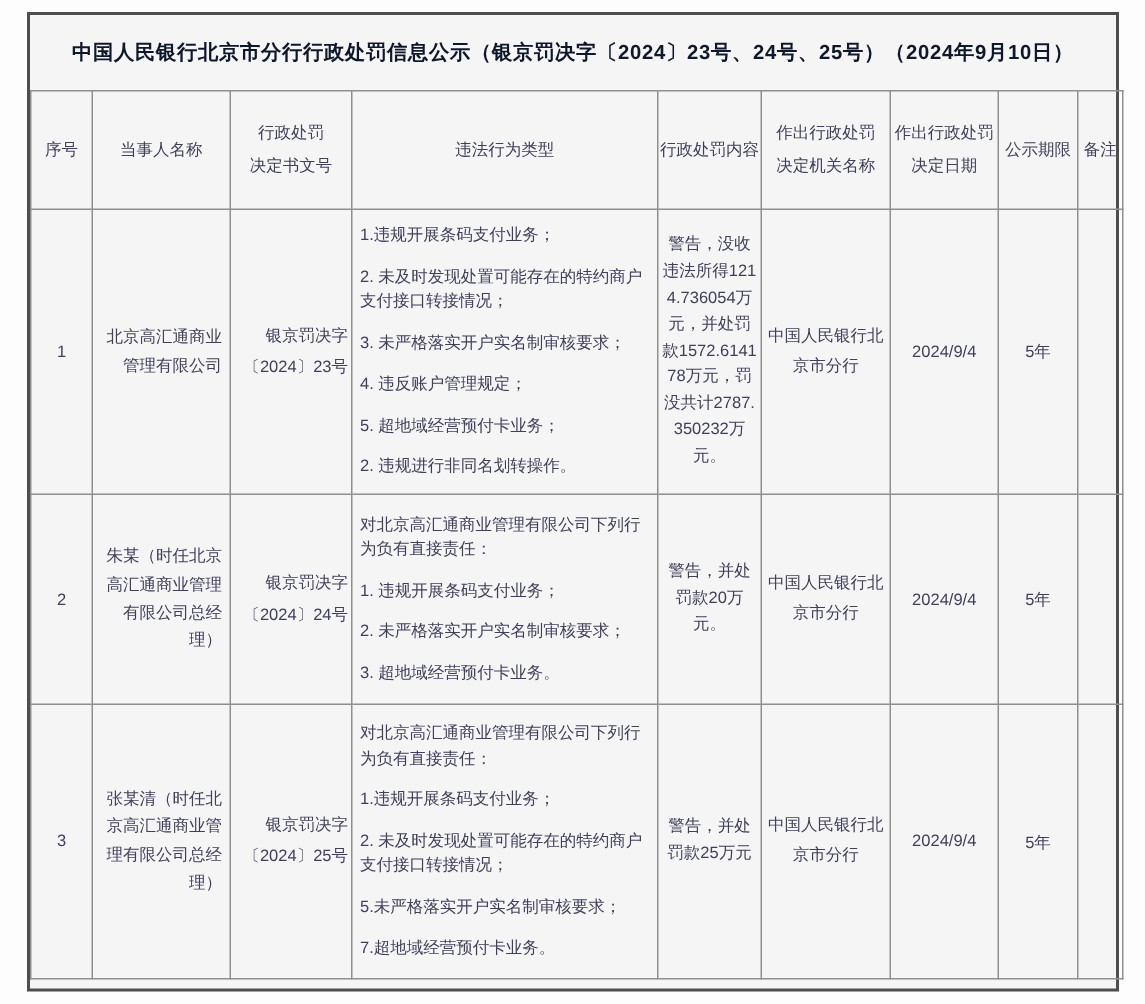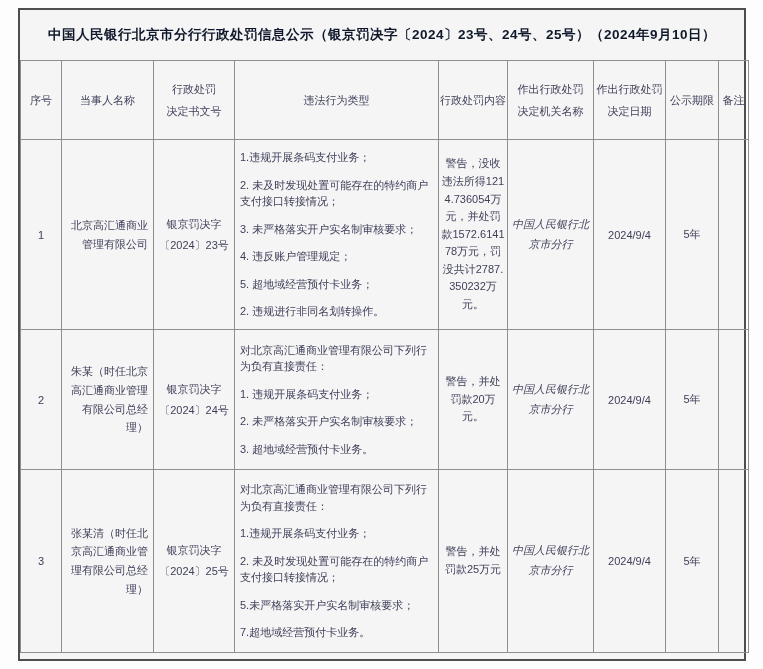--- a/index.html
+++ b/index.html
@@ -56,34 +56,35 @@
   .col-note  { width: 30px; }
   td.cell-party {
     text-align: right;
     padding: 4px 5px;
     line-height: 1.7;
   }
   td.cell-doc {
     white-space: pre-line;
     line-height: 1.9;
     padding: 2px;
+    text-align: right;
   }
   td.cell-violations {
     text-align: left;
     padding: 6px 5px;
     line-height: 1.5;
   }
   td.cell-violations p { margin: 0 0 11px 0; }
   td.cell-violations p:last-child { margin-bottom: 0; }
   td.cell-penalty {
     padding: 3px 2px;
     line-height: 1.6;
     word-break: break-all;
   }
-  td.cell-authority { padding: 2px 3px; line-height: 1.8; font-style: italic; }
+  td.cell-authority { padding: 2px 3px; line-height: 1.8; }
   tr.row-1 { height: 190px; }
   tr.row-2 { height: 140px; }
   tr.row-3 { height: 183px; }
   .bottom-strip { height: 19px; }
 </style>
 </head>
 <body>
 
 <div class="frame">
 

